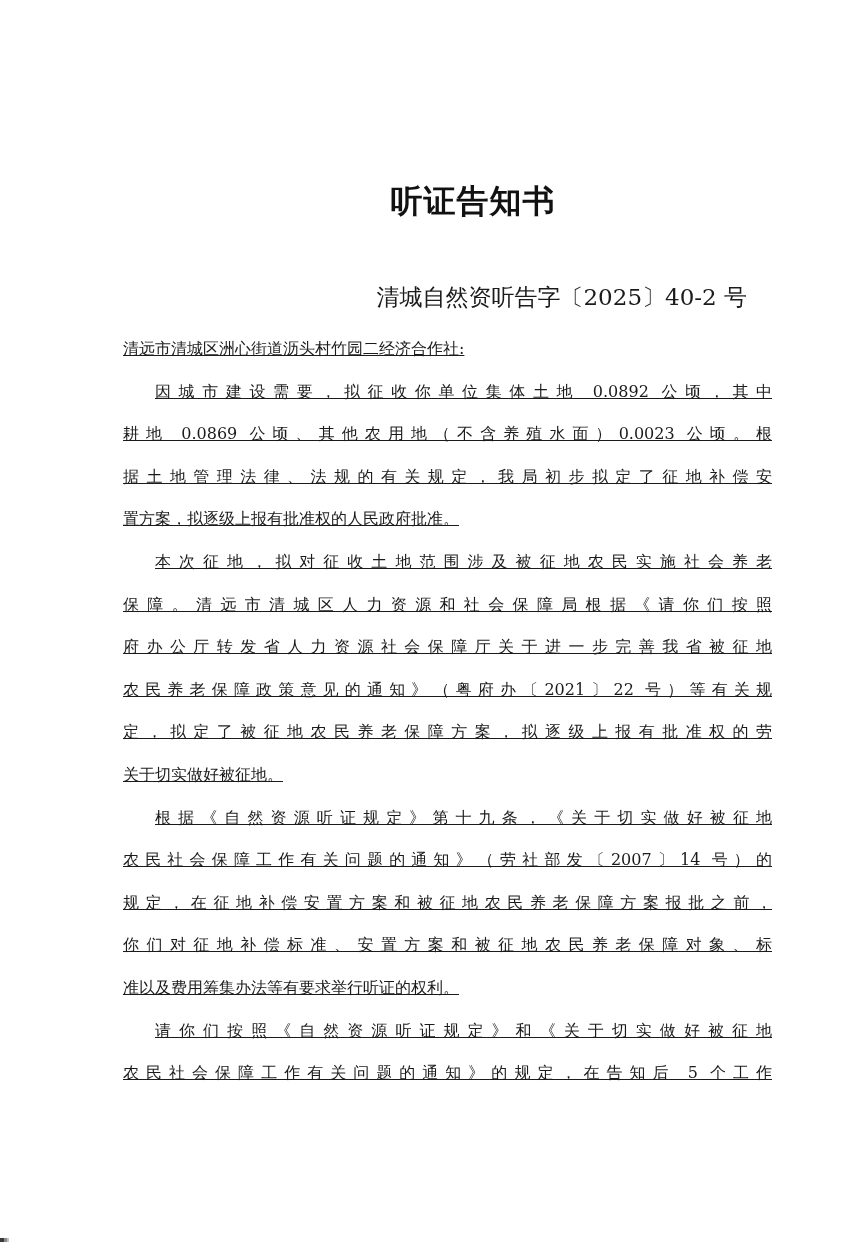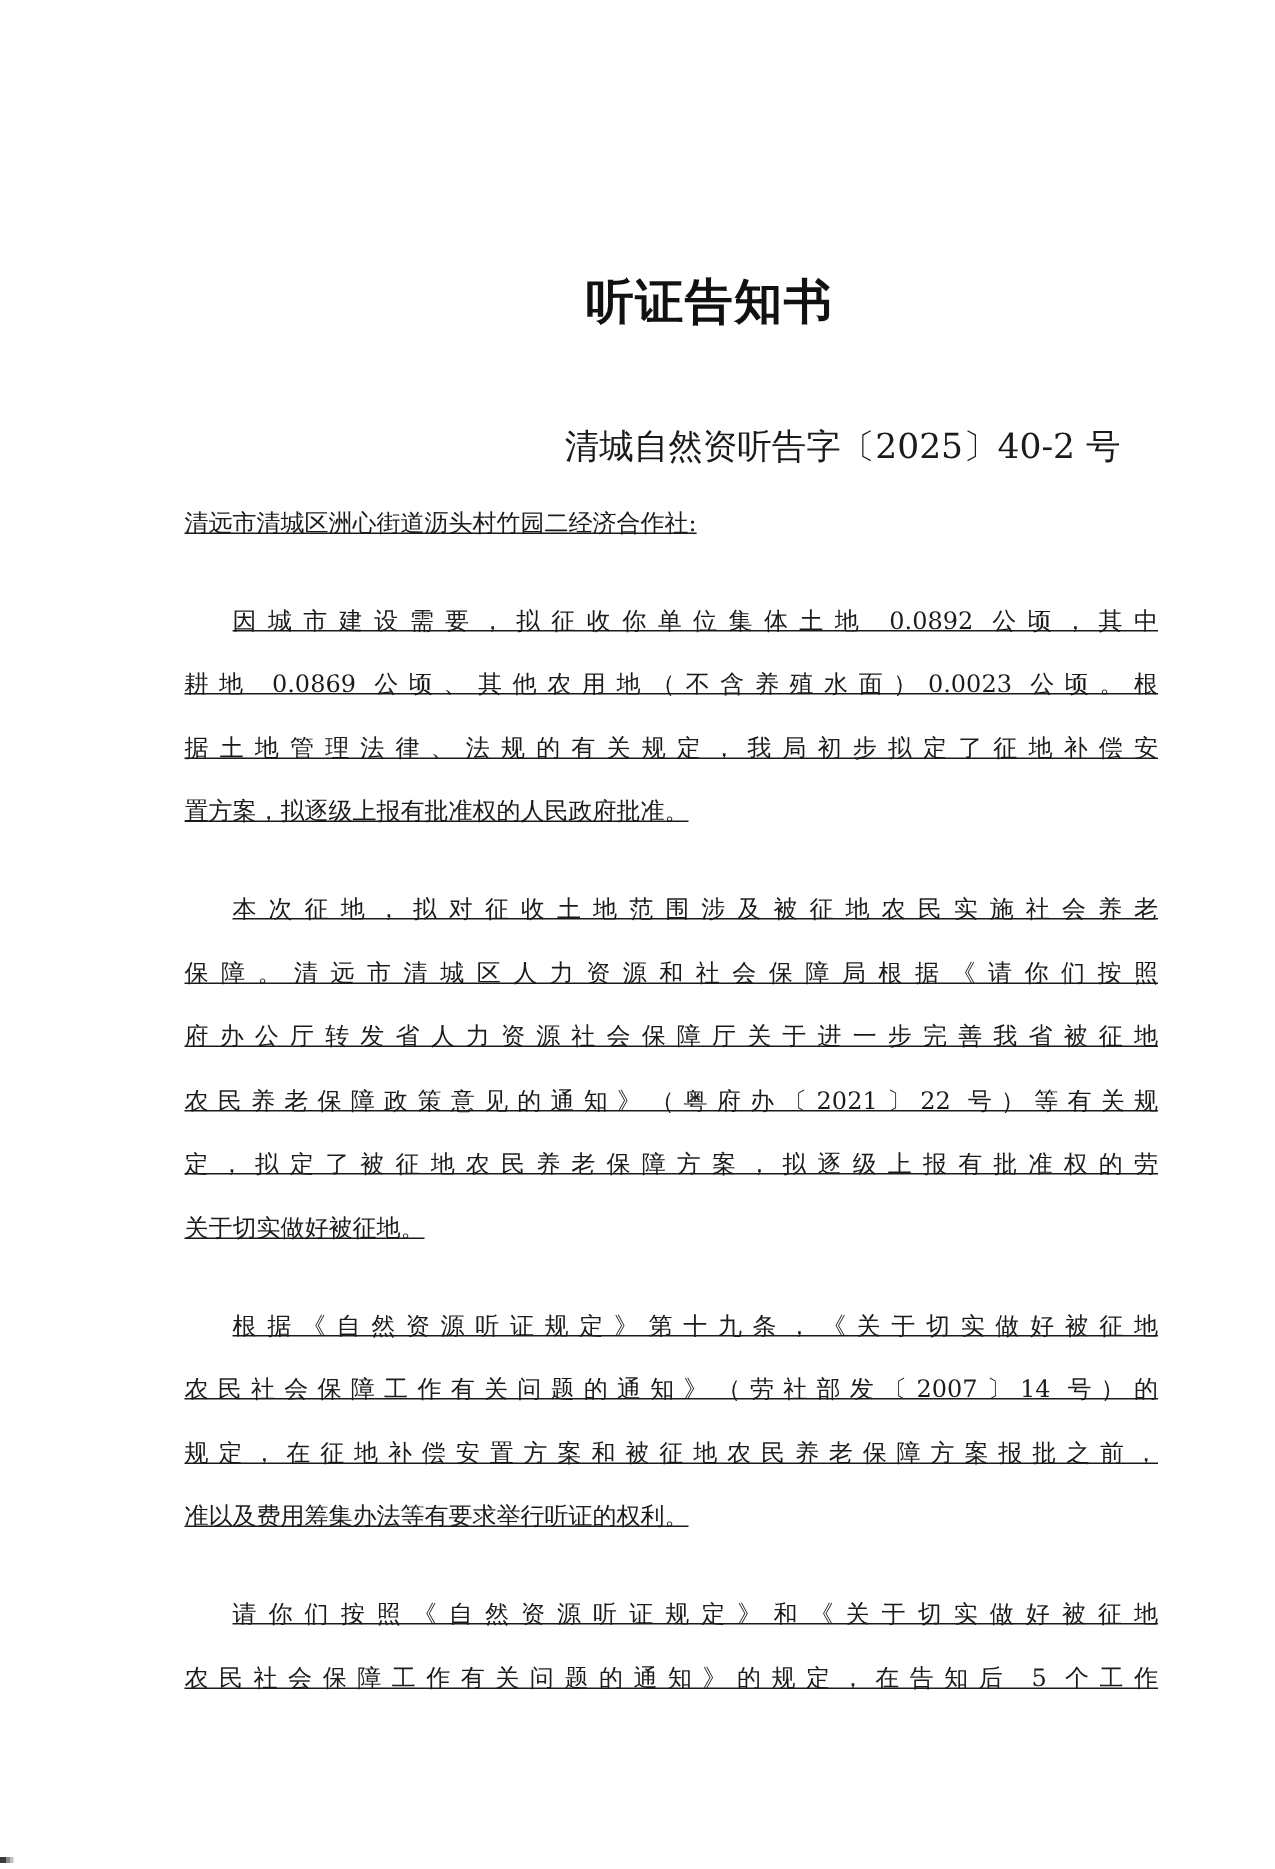--- a/index.html
+++ b/index.html
@@ -55,21 +55,20 @@
   }
   
   .line.j {
     white-space: normal;
     text-align: justify;
     text-align-last: justify;
   }
   
   .line.ind {
     text-indent: 2em;
-    margin-top: 22px;
   }
   .scan-speck {
     position: absolute;
     left: 0;
     top: 1238px;
     width: 9px;
     height: 4px;
     background: linear-gradient(90deg, #3a3a3a 0 4px, #8a8a8a 4px 7px, #c0c0c0 7px 9px);
   }
 </style>
@@ -94,20 +93,21 @@
     <div class="line j ind">本次征地，拟对征收土地范围涉及被征地农民实施社会养老</div>
     <div class="line j">保障。清远市清城区人力资源和社会保障局根据《请你们按照</div>
     <div class="line j">府办公厅转发省人力资源社会保障厅关于进一步完善我省被征地</div>
     <div class="line j">农民养老保障政策意见的通知》（粤府办〔2021〕22 号）等有关规</div>
     <div class="line j">定，拟定了被征地农民养老保障方案，拟逐级上报有批准权的劳</div>
     <div class="line">关于切实做好被征地。</div>
 
     <div class="line j ind">根据《自然资源听证规定》第十九条，《关于切实做好被征地</div>
     <div class="line j">农民社会保障工作有关问题的通知》（劳社部发〔2007〕14 号）的</div>
     <div class="line j">规定，在征地补偿安置方案和被征地农民养老保障方案报批之前，</div>
+    <div class="line j">你们对征地补偿标准、安置方案和被征地农民养老保障对象、标</div>
     <div class="line">准以及费用筹集办法等有要求举行听证的权利。</div>
 
     <div class="line j ind">请你们按照《自然资源听证规定》和《关于切实做好被征地</div>
     <div class="line j">农民社会保障工作有关问题的通知》的规定，在告知后 5 个工作</div>
 
   </div>
 
   <div class="scan-speck"></div>
 
 </div>

